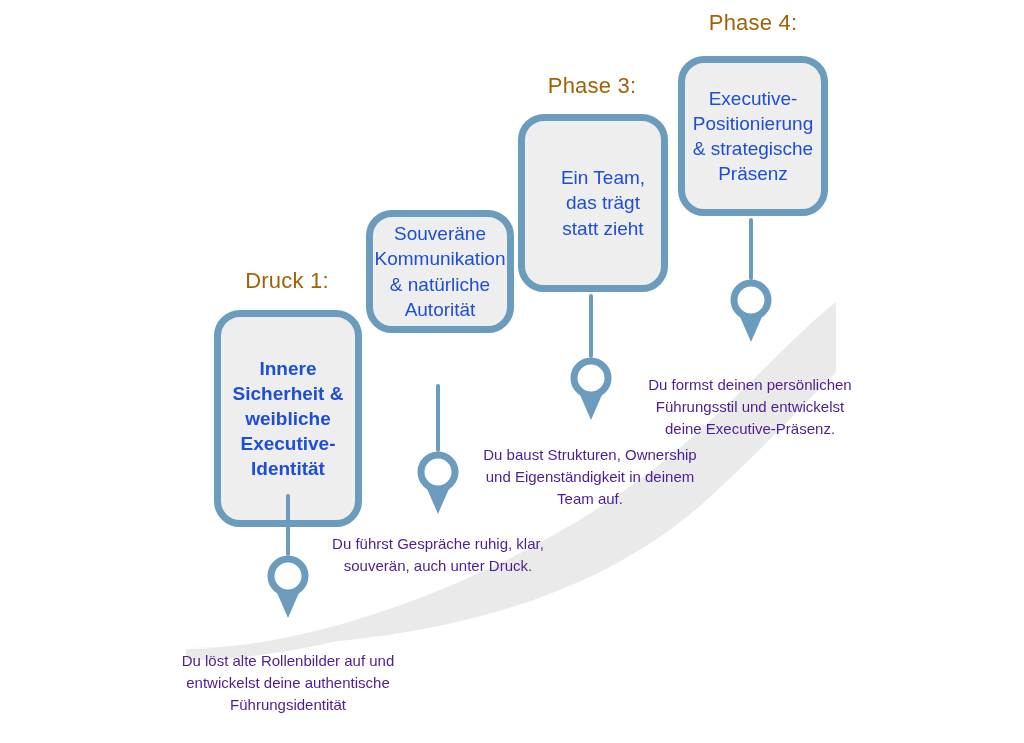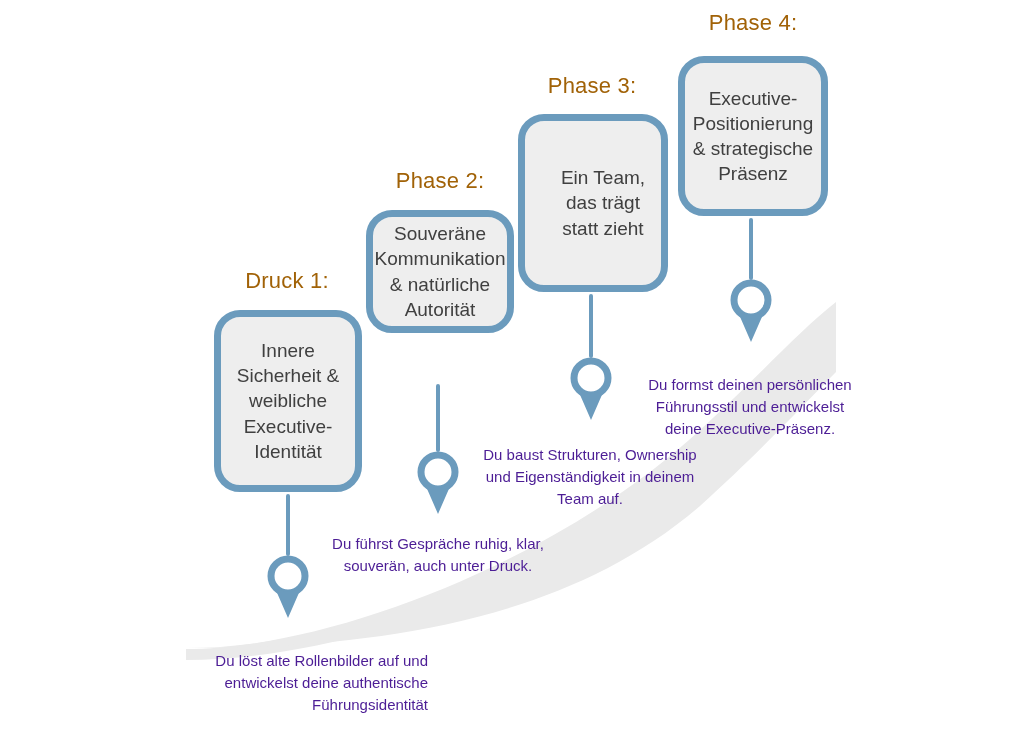--- a/index.html
+++ b/index.html
@@ -49,21 +49,21 @@
     border-radius: 26px;
     display: flex;
     align-items: center;
     justify-content: center;
     text-align: center;
     padding: 6px 8px;
   }
   .phase-box .box-text {
     font-size: 19px;
     line-height: 1.32;
-    color: #404040;
+    color: #1d4ed8;
   }
   .pin {
     position: absolute;
     width: 46px;
     height: 66px;
   }
   .caption {
     position: absolute;
     font-size: 15px;
     line-height: 1.45;
@@ -108,34 +108,33 @@
              C 350 648, 560 560, 700 432
              C 762 376, 802 332, 836 303
              L 836 372
              C 804 404, 760 452, 700 506
              C 556 630, 350 648, 186 648
              Z" fill="#eaeaea"></path>
   </svg>
 
   <div class="phase-label" style="left:214px; top:268px; width:146px;">Druck 1:</div>
 
-  <div class="phase-box" style="left:214px; top:310px; width:148px; height:182px;">
+  <div class="phase-box" style="left:214px; top:310px; width:148px; height:217px;font-weight:bold;">
     <span class="box-text">Innere Sicherheit &amp; weibliche Executive-Identität</span>
   </div>
 
   <div class="connector" style="left:286px; top:494px; height:62px;"></div>
 
   <svg class="pin" style="left:265px; top:554px;" viewBox="0 0 46 66" xmlns="http://www.w3.org/2000/svg">
     <circle cx="23" cy="22" r="17" fill="none" stroke="#6b9bbd" stroke-width="7"></circle>
     <path d="M 9.5 33 L 23 64 L 36.5 33 C 32 39, 14 39, 9.5 33 Z" fill="#6b9bbd"></path>
   </svg>
 
-  <div class="caption" style="left:148px; top:650px; width:280px;text-align:right;">Du löst alte Rollenbilder auf und entwickelst deine authentische Führungsidentität</div>
+  <div class="caption" style="left:148px; top:650px; width:280px;">Du löst alte Rollenbilder auf und entwickelst deine authentische Führungsidentität</div>
 
-  <div class="phase-label" style="left:364px; top:168px; width:152px;">Phase 2:</div>
 
   <div class="phase-box" style="left:366px; top:210px; width:148px; height:123px;">
     <span class="box-text">Souveräne Kommunikation &amp; natürliche Autorität</span>
   </div>
 
   <div class="connector" style="left:436px; top:384px; height:68px;"></div>
 
   <svg class="pin" style="left:415px; top:450px;" viewBox="0 0 46 66" xmlns="http://www.w3.org/2000/svg">
     <circle cx="23" cy="22" r="17" fill="none" stroke="#6b9bbd" stroke-width="7"></circle>
     <path d="M 9.5 33 L 23 64 L 36.5 33 C 32 39, 14 39, 9.5 33 Z" fill="#6b9bbd"></path>

